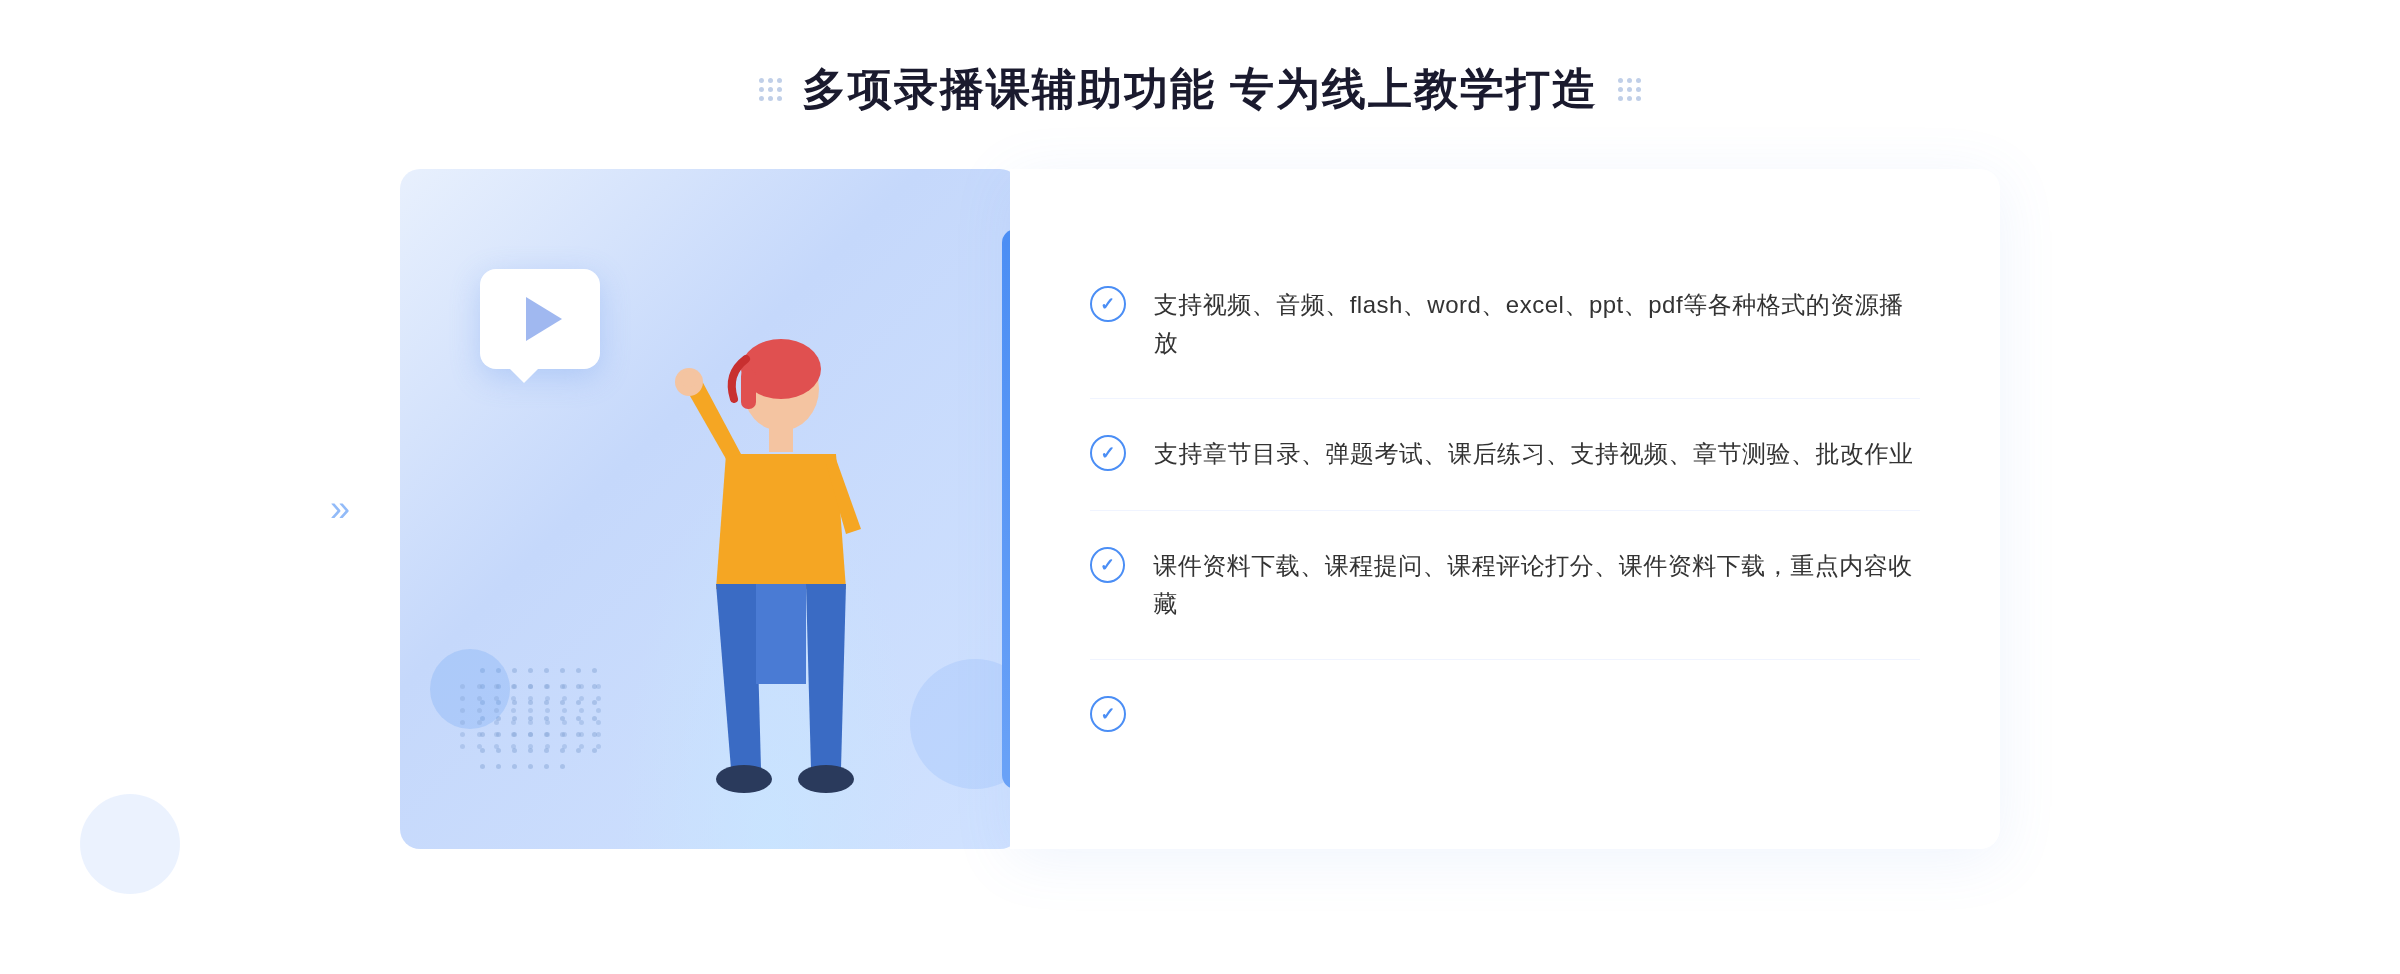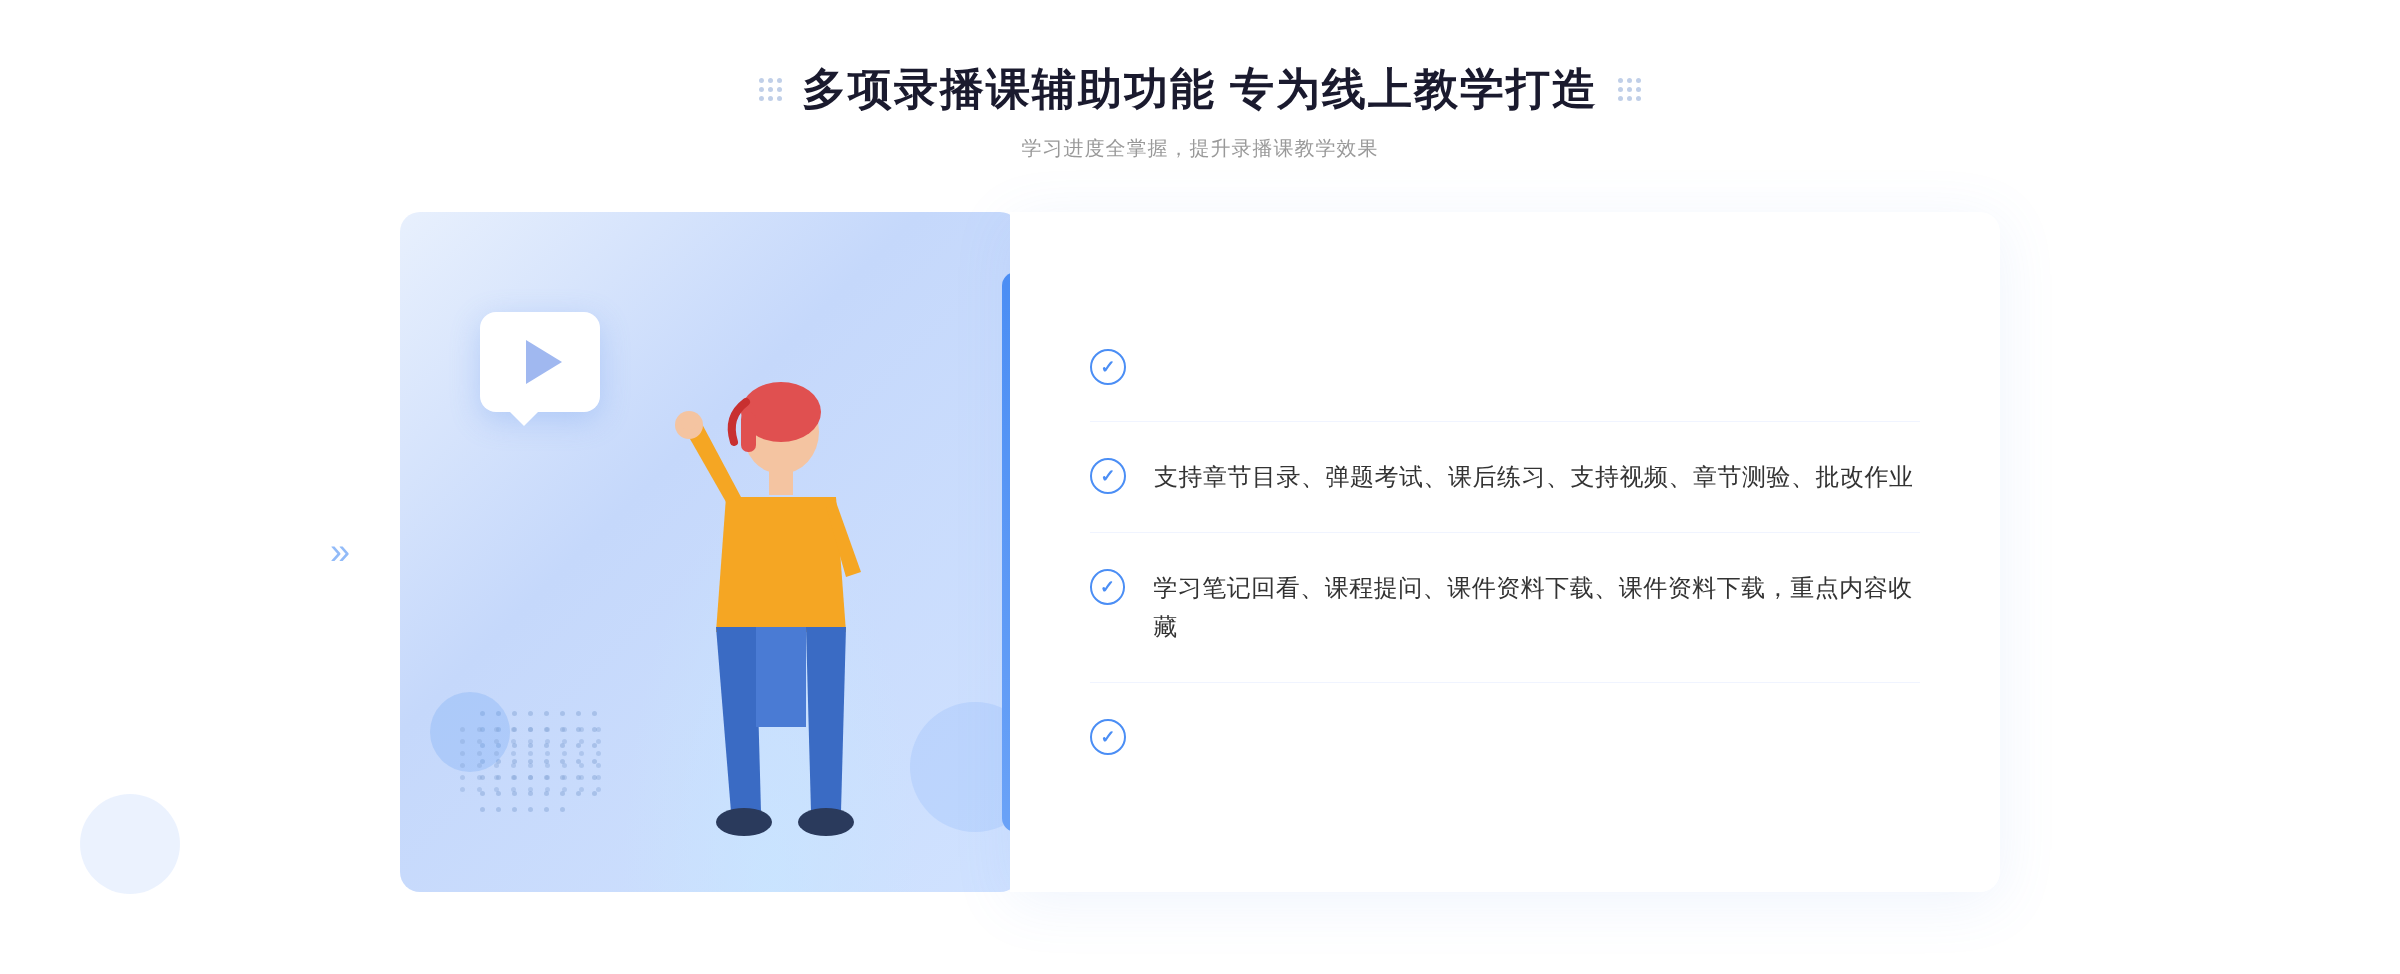--- a/index.html
+++ b/index.html
@@ -333,21 +333,20 @@
           <div class="decorator-dot"></div>
           <div class="decorator-dot"></div>
         </div>
         <div class="decorator-row">
           <div class="decorator-dot"></div>
           <div class="decorator-dot"></div>
           <div class="decorator-dot"></div>
         </div>
       </div>
     </div>
-    <p class="subtitle">学习进度全掌握，提升录播课教学效果</p>
   </div>
 
   <div class="content-section">
 
     <div class="left-arrows">
       <span class="arrow-chevron">»</span>
     </div>
 
     <div class="illustration-area">
 
@@ -519,34 +518,35 @@
         </div>
 
     </div>
 
     <div class="features-panel">
 
       <div class="feature-item">
         <div class="check-circle">
           <span class="check-mark">✓</span>
         </div>
+        <p class="feature-text">支持视频、音频、flash、word、excel、ppt、pdf等各种格式的资源播放</p>
       </div>
 
       <div class="feature-item">
         <div class="check-circle">
           <span class="check-mark">✓</span>
         </div>
         <p class="feature-text">支持章节目录、弹题考试、课后练习、支持视频、章节测验、批改作业</p>
       </div>
 
       <div class="feature-item">
         <div class="check-circle">
           <span class="check-mark">✓</span>
         </div>
-        <p class="feature-text">学习笔记回看、课程提问、课件资料下载、课件资料下载，重点内容收藏</p>
+        <p class="feature-text">课件资料下载、课程提问、课程评论打分、课件资料下载，重点内容收藏</p>
       </div>
 
       <div class="feature-item">
         <div class="check-circle">
           <span class="check-mark">✓</span>
         </div>
       </div>
 
     </div>
   </div>

